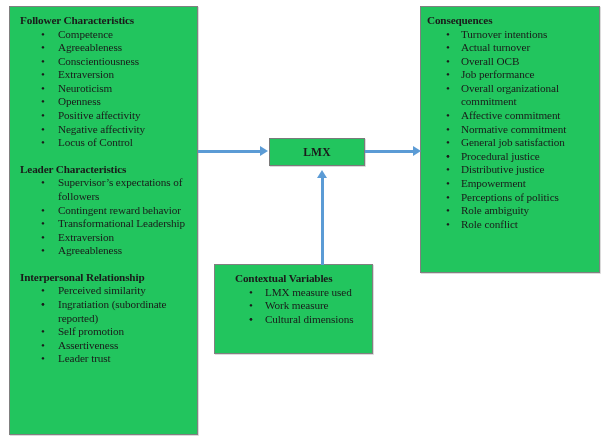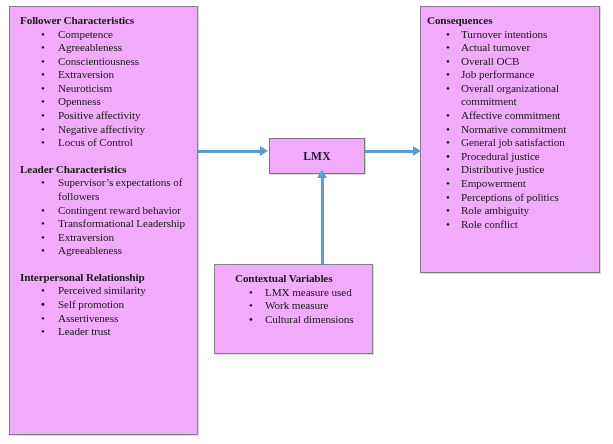--- a/index.html
+++ b/index.html
@@ -14,21 +14,21 @@
   #canvas {
     position: relative;
     width: 613px;
     height: 444px;
     background: #ffffff;
     overflow: hidden;
   }
   .box {
     position: absolute;
     box-sizing: border-box;
-    background: #f0abfc;
+    background: #22c55e;
     border: 1.3px solid #808080;
     box-shadow: 0.8px 0.8px 0 rgba(0,0,0,0.18);
   }
   .group-head {
     font-weight: bold;
     font-size: 11.2px;
     line-height: 13.5px;
     letter-spacing: -0.15px;
     margin: 0 0 0 4px;
   }
@@ -70,21 +70,21 @@
   }
   #box-right ul.bullets li { padding-left: 34px; }
   #box-right ul.bullets li .bullet-dot { left: 19px; }
   #box-context {
     left: 214px; top: 264px; width: 159px; height: 90px;
     padding: 7px 4px 4px 16px;
   }
   #box-context ul.bullets li { padding-left: 34px; }
   #box-context ul.bullets li .bullet-dot { left: 18px; }
   #box-lmx {
-    left: 269px; top: 138px; width: 96px; height: 36px;
+    left: 269px; top: 138px; width: 96px; height: 28px;
     border: 1.4px solid #7a7a7a;
     display: flex;
     align-items: center;
     justify-content: center;
   }
   #box-lmx .lmx-label {
     font-weight: bold;
     font-size: 11.6px;
     letter-spacing: 0.2px;
   }
@@ -172,21 +172,21 @@
       </ul>
     </div>
 
     <div class="gap"></div>
 
     <div class="group-block">
       <div class="group-head">Interpersonal Relationship</div>
       <ul class="bullets">
         <li><span class="bullet-dot">•</span><span>Perceived similarity</span></li>
         <li><span class="bullet-dot">•</span></li>
-        <li><span class="bullet-dot">•</span></li>
+        <li><span class="bullet-dot">•</span><span>Ingratiation (subordinate reported)</span></li>
         <li><span class="bullet-dot">•</span><span>Self promotion</span></li>
         <li><span class="bullet-dot">•</span><span>Assertiveness</span></li>
         <li><span class="bullet-dot">•</span><span>Leader trust</span></li>
       </ul>
     </div>
 
   </div>
 
   <div class="box" id="box-lmx">
     <span class="lmx-label">LMX</span>

